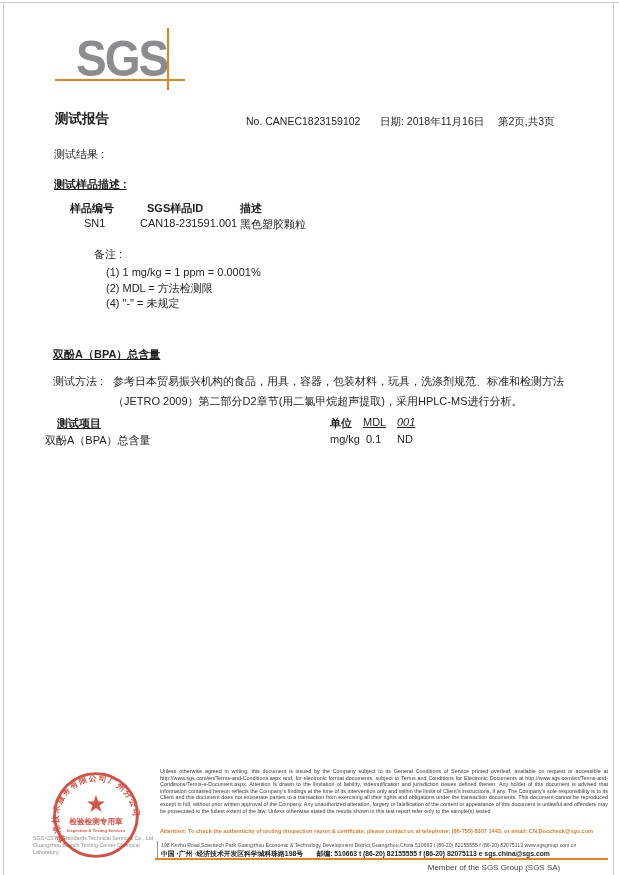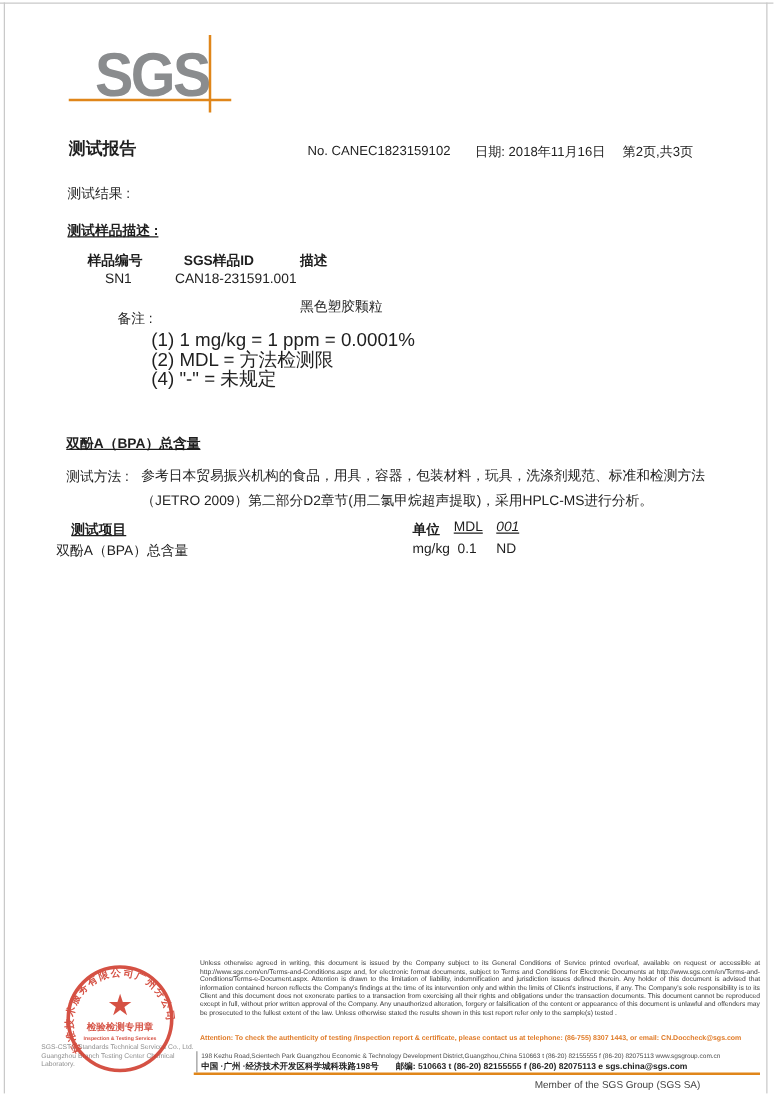--- a/index.html
+++ b/index.html
@@ -26,24 +26,24 @@
   #report-date{position:absolute;left:380px;top:115px;font-size:10.5px;}
   #page-count{position:absolute;left:498px;top:115px;font-size:10.5px;}
 
   .lbl{font-size:11px;}
   #results-label{position:absolute;left:54px;top:147px;}
   #sample-desc-label{position:absolute;left:54px;top:177px;font-weight:bold;text-decoration:underline;}
 
   .th{font-weight:bold;font-size:11px;position:absolute;}
   .td{font-size:11px;position:absolute;}
   #st-h0{left:70px;top:201px;}  #st-h1{left:147px;top:201px;} #st-h2{left:240px;top:201px;}
-  #st-c0{left:84px;top:217px;}  #st-c1{left:140px;top:217px;} #st-c2{left:240px;top:217px;margin-top:21px;}
+  #st-c0{left:84px;top:217px;}  #st-c1{left:140px;top:217px;} #st-c2{left:240px;top:217px;}
 
   #notes-label{position:absolute;left:54px;top:247px;margin-left:40px;}
-  #notes{position:absolute;left:121px;top:265px;font-size:15px;line-height:15.5px;}
+  #notes{position:absolute;left:106px;top:265px;font-size:11px;line-height:15.5px;}
 
   #bpa-heading{position:absolute;left:53px;top:347px;font-size:11px;font-weight:bold;text-decoration:underline;}
   #method-label{position:absolute;left:53px;top:374px;}
   #method-text{position:absolute;left:113px;top:371px;width:457px;font-size:11px;line-height:20px;}
 
   #rt-h0{left:57px;top:416px;text-decoration:underline;}
   #rt-h1{left:330px;top:416px;}
   #rt-h2{left:363px;top:416px;font-weight:normal;text-decoration:underline;}
   #rt-h3{left:397px;top:416px;font-weight:normal;font-style:italic;text-decoration:underline;}
   #rt-c0{left:45px;top:433px;} #rt-c1{left:330px;top:433px;} #rt-c2{left:366px;top:433px;} #rt-c3{left:397px;top:433px;}

